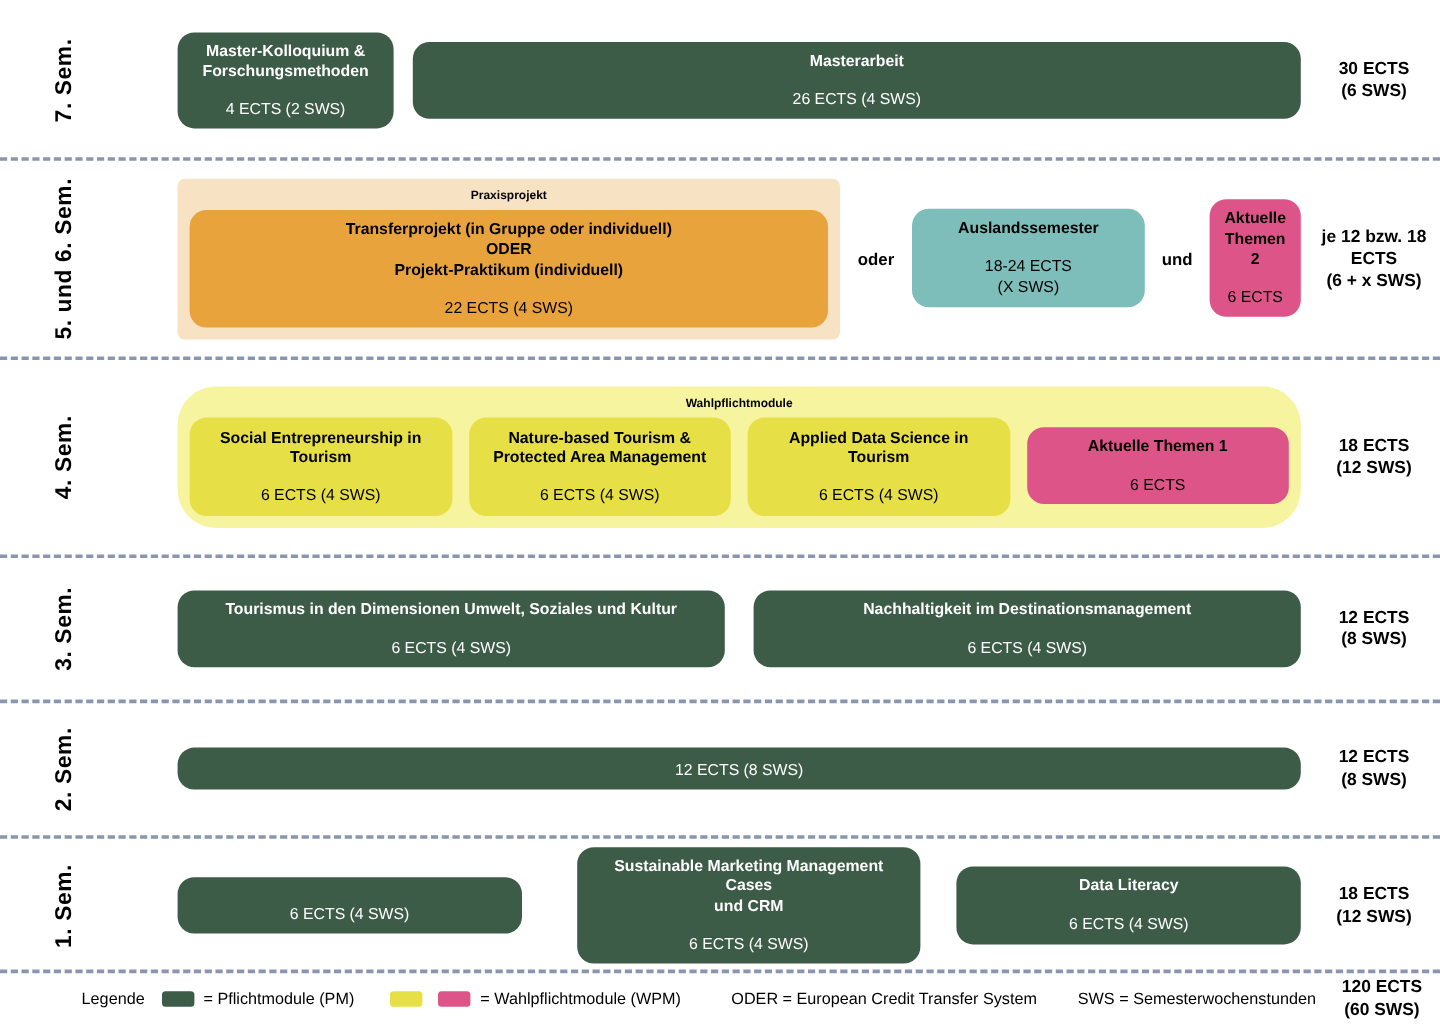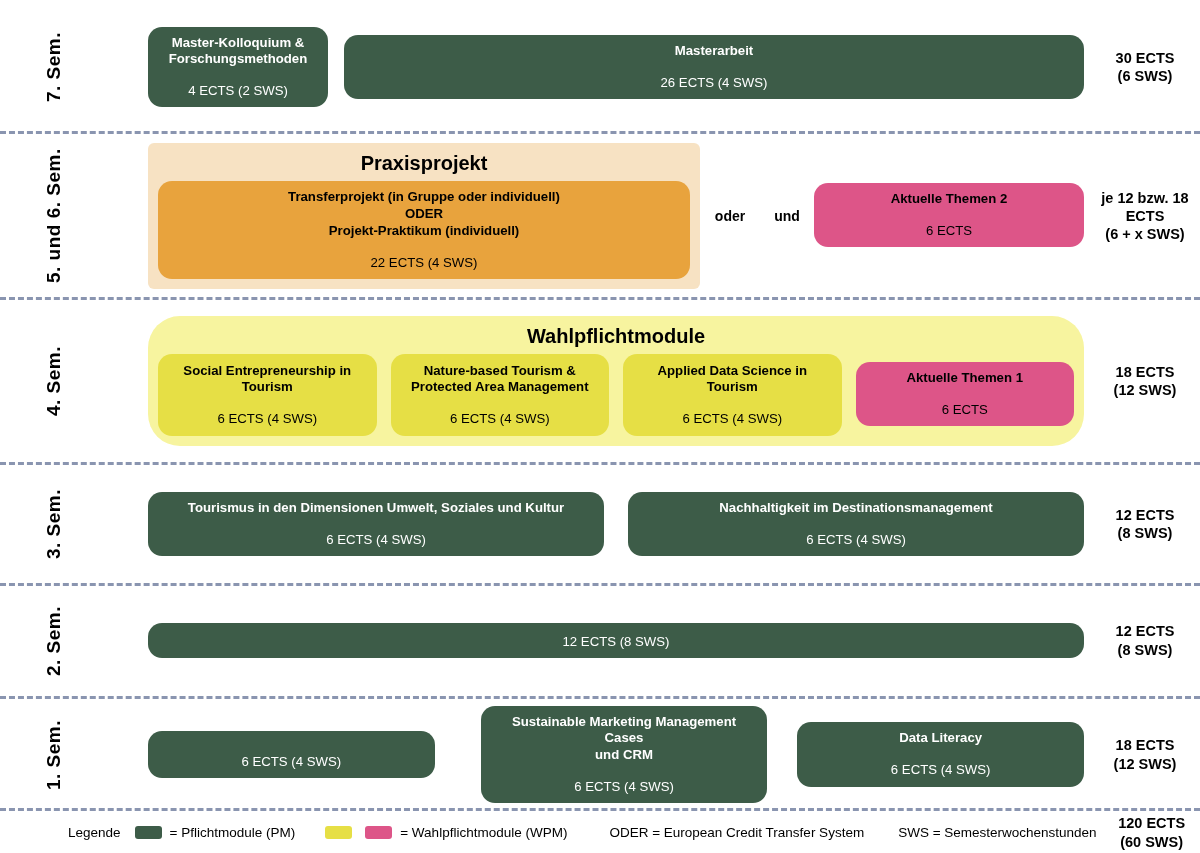--- a/index.html
+++ b/index.html
@@ -125,21 +125,21 @@
   .panel {
     border-radius: 6px;
     box-sizing: border-box;
     position: relative;
     display: flex;
     flex-direction: column;
   }
   .panel-title {
     text-align: center;
     font-weight: bold;
-    font-size: 20px;
+    font-size: 10px;
     color: #000;
     padding-top: 9px;
   }
   .panel-inner {
     flex: 1 1 auto;
     display: flex;
     align-items: stretch;
     padding: 6px 10px 10px 10px;
     gap: 10px;
   }
@@ -245,20 +245,27 @@
               <span>ODER</span><br>
               <span>Projekt-Praktikum (individuell)</span>
             </div>
             <div class="credits">22 ECTS (4 SWS)</div>
           </div>
         </div>
       </div>
 
       <div class="conj" style="width:60px;flex:0 0 60px;">oder</div>
 
+      <div class="box teal" style="width:194px;flex:0 0 194px;margin:6px 0 8px 0;">
+        <div class="title">Auslandssemester</div>
+        <div class="credits">
+          <span>18-24 ECTS</span><br>
+          <span>(X SWS)</span>
+        </div>
+      </div>
 
       <div class="conj" style="width:54px;flex:0 0 54px;">und</div>
 
       <div class="box pink" style="flex:1 1 auto;margin:12px 0 14px 0;">
         <div class="title">Aktuelle Themen 2</div>
         <div class="credits">6 ECTS</div>
       </div>
     </div>
     <div class="total">
       <span>je 12 bzw. 18</span>

